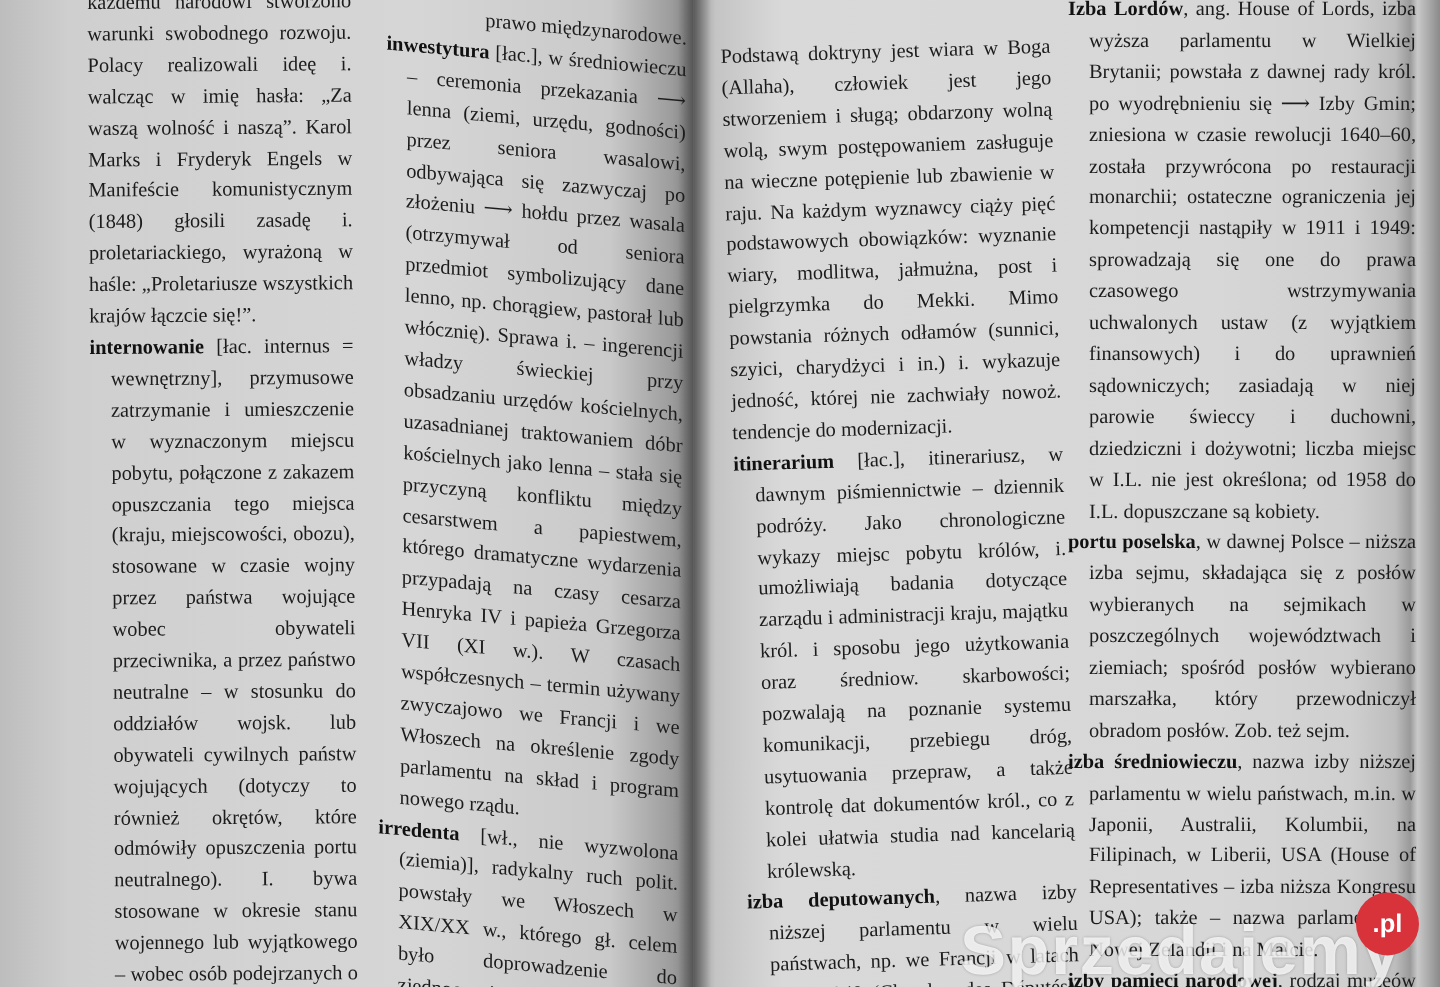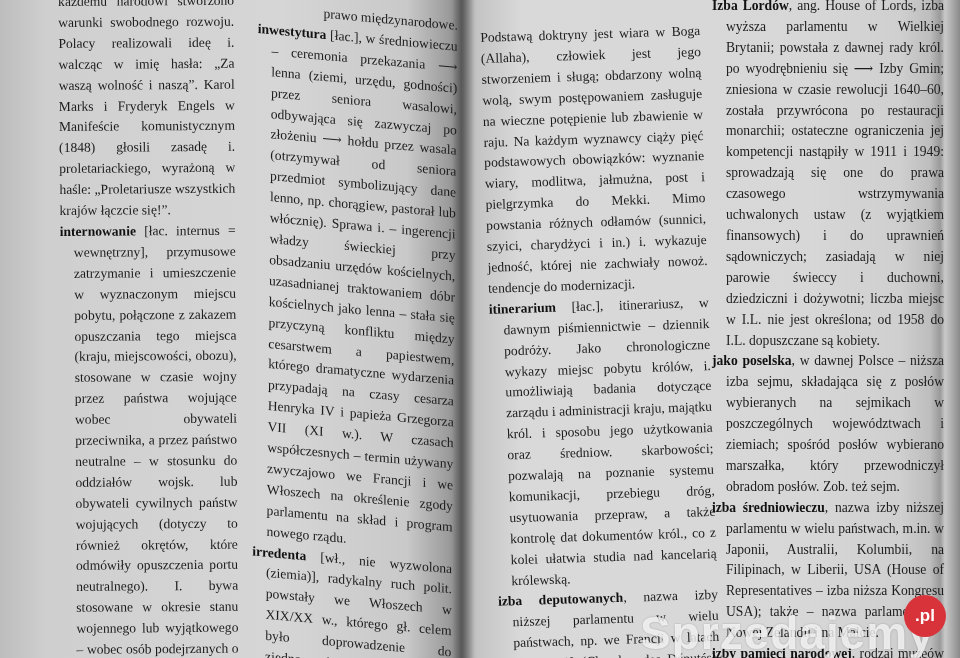--- a/index.html
+++ b/index.html
@@ -45,21 +45,21 @@
 
   <div class="col col-3">
     <p class="cont"><span>Podstawą doktryny jest wiara w Boga (Allaha), człowiek jest jego stworzeniem i sługą; obdarzony wolną wolą, swym postępowaniem zasługuje na wieczne potępienie lub zbawienie w raju. Na każdym wyznawcy ciąży pięć podstawowych obowiązków: wyznanie wiary, modlitwa, jałmużna, post i pielgrzymka do Mekki. Mimo powstania różnych odłamów (sunnici, szyici, charydżyci i in.) i. wykazuje jedność, której nie zachwiały nowoż. tendencje do modernizacji.</span></p>
     <p><span class="hw">itinerarium</span> <span>[łac.], itinerariusz, w dawnym piśmiennictwie – dziennik podróży. Jako chronologiczne wykazy miejsc pobytu królów, i. umożliwiają badania dotyczące zarządu i administracji kraju, majątku król. i sposobu jego użytkowania oraz średniow. skarbowości; pozwalają na poznanie systemu komunikacji, przebiegu dróg, usytuowania przepraw, a także kontrolę dat dokumentów król., co z kolei ułatwia studia nad kancelarią królewską.</span></p>
     <p><span class="hw">izba deputowanych</span><span>, nazwa izby niższej parlamentu w wielu państwach, np. we Francji w latach 1871–1940 (Chambre des Députés), we Włoszech (Camera dei Deputati) oraz w wielu innych krajach, gł. Ameryki Łacińskiej; w niektórych państwach – nazwa jednoizbowego parlamentu.</span></p>
 
   </div>
 
   <div class="col col-4">
     <p><span class="hw">Izba Lordów</span><span>, ang. House of Lords, izba wyższa parlamentu w Wielkiej Brytanii; powstała z dawnej rady król. po wyodrębnieniu się ⟶ Izby Gmin; zniesiona w czasie rewolucji 1640–60, została przywrócona po restauracji monarchii; ostateczne ograniczenia jej kompetencji nastąpiły w 1911 i 1949: sprowadzają się one do prawa czasowego wstrzymywania uchwalonych ustaw (z wyjątkiem finansowych) i do uprawnień sądowniczych; zasiadają w niej parowie świeccy i duchowni, dziedziczni i dożywotni; liczba miejsc w I.L. nie jest określona; od 1958 do I.L. dopuszczane są kobiety.</span></p>
-    <p><span class="hw">jako poselska</span><span>, w dawnej Polsce – niższa izba sejmu, składająca się z posłów wybieranych na sejmikach w poszczególnych województwach i ziemiach; spośród posłów wybierano marszałka, który przewodniczył obradom posłów. Zob. też sejm.</span></p>
+    <p><span class="hw">portu poselska</span><span>, w dawnej Polsce – niższa izba sejmu, składająca się z posłów wybieranych na sejmikach w poszczególnych województwach i ziemiach; spośród posłów wybierano marszałka, który przewodniczył obradom posłów. Zob. też sejm.</span></p>
     <p><span class="hw">izba średniowieczu</span><span>, nazwa izby niższej parlamentu w wielu państwach, m.in. w Japonii, Australii, Kolumbii, na Filipinach, w Liberii, USA (House of Representatives – izba niższa Kongresu USA); także – nazwa parlamentu w Nowej Zelandii i na Malcie.</span></p>
     <p><span class="hw">izby pamięci narodowej</span><span>, rodzaj muzeów istniejących w Polsce od początku lat 60-ych, mających na celu gromadzenie zabytków, dokumentów i pamiątek dotyczących przeszłości danej miejscowości i okolic, zwłaszcza z okresu walk narodowowyzwoleńczych i II wojny światowej; organizowane z inicjatywy społ., są pod opieką działaczy i władz terenowych. Szkolne i.p.n. (tzw. izby tradycji szkolnej) odgrywają ważną rolę w wychowaniu obywatelskim.</span></p>
 
   </div>
 
   <div class="watermark">Sprzedajemy</div>
   <div class="wm-badge">.pl</div>
 </div>
 
 </body></html>

